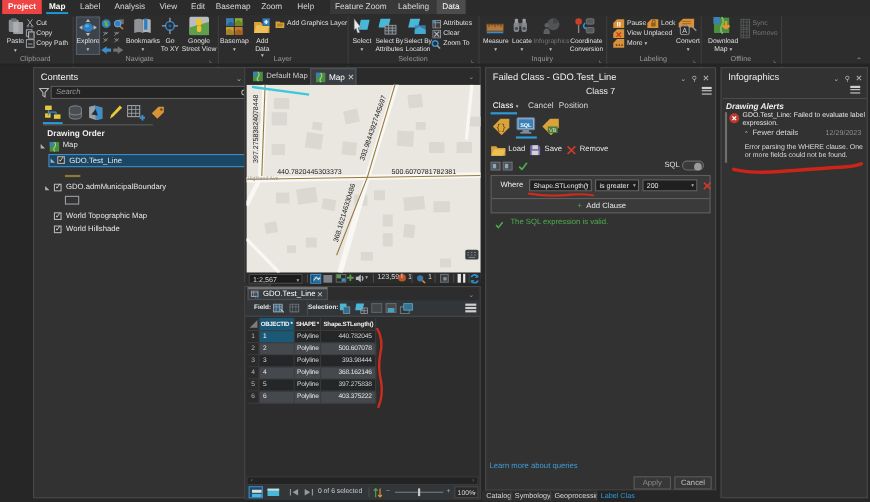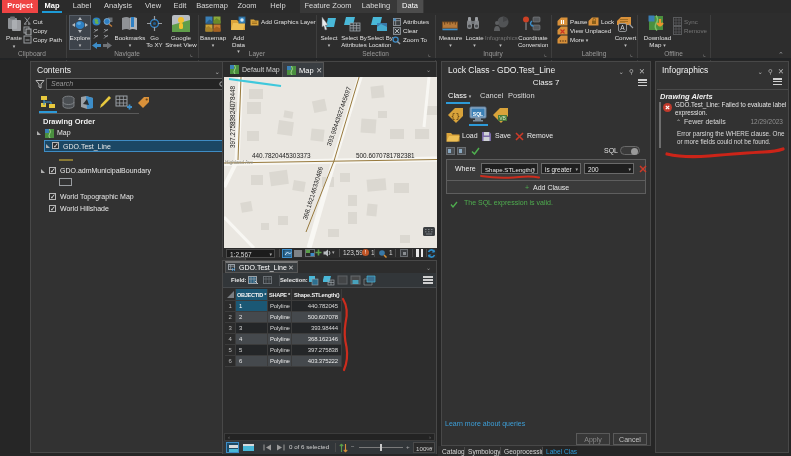--- a/index.html
+++ b/index.html
@@ -639,21 +639,21 @@
     <div class="abs" style="left:157px;top:3px;width:1.6px;height:7px;background:#c8c8c8;"></div>
     <div class="txt" style="left:183px;top:2px;color:#aaa;">+</div>
     <div class="abs" style="left:190px;top:1px;width:22px;height:11px;background:#2a2a2a;border:1px solid #4a4a4a;">
             <div class="txt" style="left:2px;top:1.5px;">100%</div>
             <div class="txt" style="right:1.5px;top:2px;font-size:5px;color:#aaa;">▾</div>
           </div>
   </div>
 </div>
 
 <div class="panel" id="lcpanel" style="left:441px;top:61px;width:210px;height:385px;">
-  <div class="ptitle">Lock Class - GDO.Test_Line</div>
+  <div class="ptitle">Failed Class - GDO.Test_Line</div>
   <div class="picons" style="right:5px;">⌄<span>⚲</span><span style="font-size:7.5px;">✕</span></div>
   <div class="txt" style="left:0;top:16px;width:208px;text-align:center;font-size:8px;color:#f0f0f0;">Class 7</div>
   <div class="abs" style="left:196px;top:17px;width:9px;height:7px;">
     <div style="height:1.5px;background:#d0d0d0;margin-bottom:1.3px;"></div>
     <div style="height:1.5px;background:#d0d0d0;margin-bottom:1.3px;"></div>
     <div style="height:1.5px;background:#d0d0d0;"></div>
   </div>
   <div class="txt" style="left:6px;top:29px;font-size:7.5px;color:#fff;">Class <span style="font-size:5px;color:#bbb;">▾</span></div>
   <div class="abs" style="left:4px;top:40px;width:24px;height:1.5px;background:#2d9ad8;"></div>
   <div class="txt" style="left:38px;top:29px;font-size:7.5px;color:#d8d8d8;">Cancel</div>

